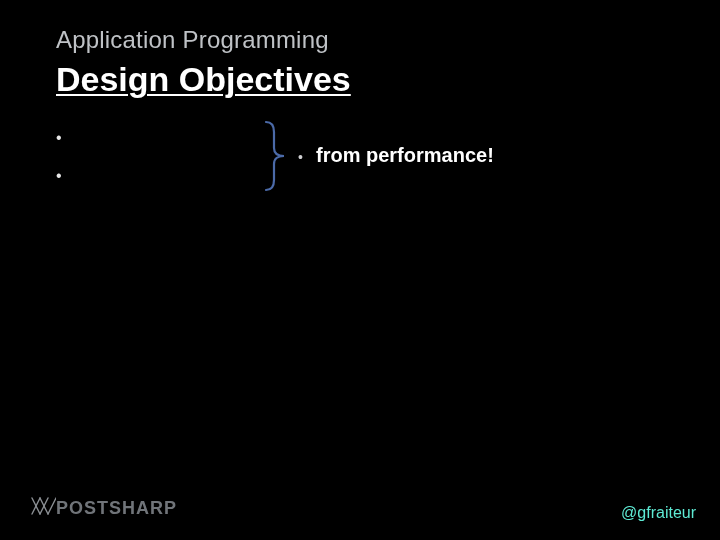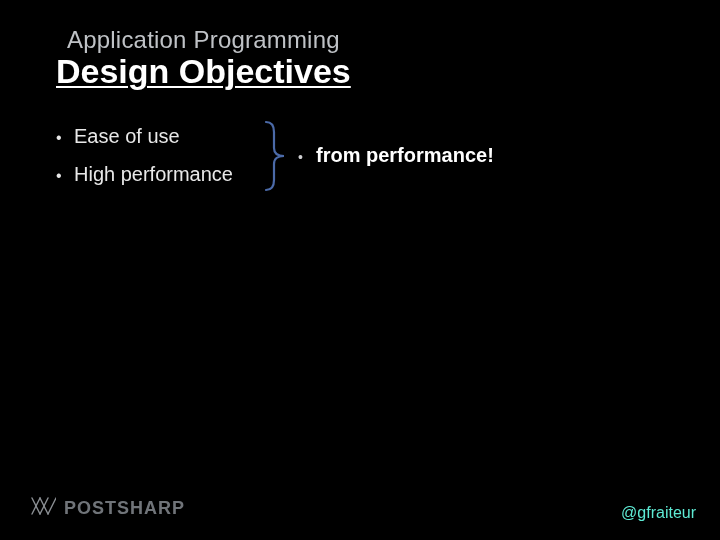--- a/index.html
+++ b/index.html
@@ -11,35 +11,34 @@
     height: 540px;
     position: relative;
     background: #000;
     color: #fff;
   }
 
   .title-block {
     position: absolute;
     top: 28px;
     left: 56px;
-    text-align: center;
   }
   .pretitle {
     font-size: 24px;
     font-weight: 400;
     color: #bfc2c6;
     line-height: 1.0;
     letter-spacing: 0.2px;
   }
   .title {
     font-size: 34px;
     font-weight: 700;
     color: #ffffff;
     line-height: 1.05;
-    margin-top: 2px;
+    margin-top: 10px;
     text-decoration: underline;
     text-decoration-thickness: 2px;
     text-underline-offset: 3px;
   }
 
   .content {
     position: absolute;
     top: 124px;
     left: 56px;
     display: flex;
@@ -75,21 +74,20 @@
     margin-left: 2px;
   }
   .right-item .bullet-dot { font-weight: 400; font-size: 14px; color: #cfcfd2; }
 
   .footer-logo {
     position: absolute;
     bottom: 20px;
     left: 30px;
     display: flex;
     align-items: center;
-    gap: 8px;
   }
   .logo-mark { color: #9a9ea3; }
   .logo-text {
     font-size: 18px;
     font-weight: 600;
     letter-spacing: 1px;
     color: #707479;
   }
 
   .handle {
@@ -109,25 +107,23 @@
   <div class="title-block">
     <div class="pretitle">Application Programming</div>
     <div class="title">Design Objectives</div>
   </div>
 
   <div class="content">
 
     <div class="left-list">
       <div class="item">
         <span class="bullet"><span class="bullet-dot">•</span></span>
-        <span>Ease of use</span>
       </div>
       <div class="item">
         <span class="bullet"><span class="bullet-dot">•</span></span>
-        <span>High performance</span>
       </div>
     </div>
 
     <div class="bracket-wrap">
       <svg viewBox="0 0 30 72" width="30" height="72">
         <path d="M6 2
                  Q14 2 14 12
                  L14 28
                  Q14 36 24 36
                  Q14 36 14 44

